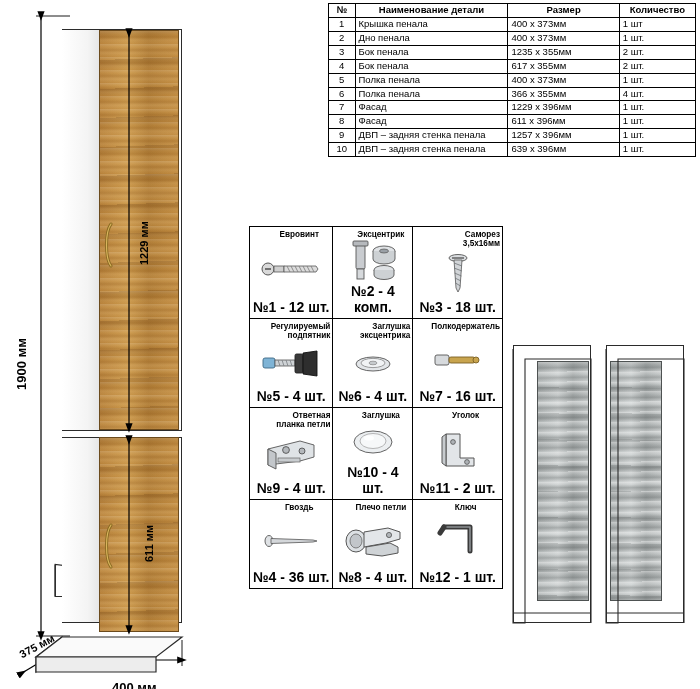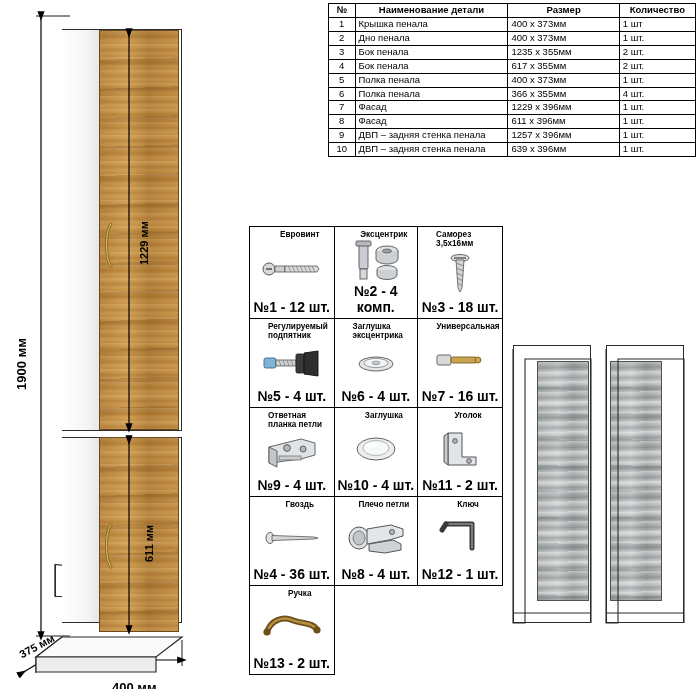--- a/index.html
+++ b/index.html
@@ -169,21 +169,21 @@
     display: flex;
     flex-direction: column;
     align-items: center;
     justify-content: space-between;
     box-sizing: border-box;
     padding: 3px 2px 3px 2px;
   }
   .hw-title {
     font-size: 8.2px;
     font-weight: bold;
-    text-align: left;
+    text-align: right;
     line-height: 1.12;
     padding-left: 16px;
   }
   .hw-art { height: 44px; display:flex; align-items:center; justify-content:center; }
   .hw-qty {
     font-size: 14px;
     font-weight: bold;
     text-align: center;
   }
 
@@ -478,21 +478,21 @@
               <ellipse cx="23" cy="13" rx="17" ry="7" fill="#e3e6e9" stroke="#555" stroke-width="0.9"></ellipse>
               <ellipse cx="23" cy="12" rx="12" ry="4.6" fill="#f1f3f5" stroke="#777" stroke-width="0.7"></ellipse>
               <ellipse cx="23" cy="12" rx="4" ry="1.8" fill="#c6cacd" stroke="#777" stroke-width="0.6"></ellipse>
             </svg>
           </div>
           <div class="hw-qty">№6 - 4 шт.</div>
         </div>
       </td>
       <td>
         <div class="hw-cell">
-          <div class="hw-title">Универсальная</div>
+          <div class="hw-title">Полкодержатель</div>
           <div class="hw-art">
             <svg width="58" height="20" viewBox="0 0 58 20">
               <rect x="6" y="5" width="14" height="10" rx="2" fill="#d7dadd" stroke="#555" stroke-width="0.9"></rect>
               <rect x="20" y="7" width="26" height="6" rx="2" fill="#c8a44e" stroke="#7a6024" stroke-width="0.9"></rect>
               <ellipse cx="47" cy="10" rx="3" ry="3" fill="#c8a44e" stroke="#7a6024" stroke-width="0.9"></ellipse>
             </svg>
           </div>
           <div class="hw-qty">№7 - 16 шт.</div>
         </div>
       </td>
@@ -579,38 +579,20 @@
               <path d="M8,6 L34,6 L34,30" fill="none" stroke="#3a3a3a" stroke-width="5" stroke-linecap="round" stroke-linejoin="round"></path>
               <path d="M8,6 L34,6 L34,30" fill="none" stroke="#8d9194" stroke-width="1.6" stroke-linecap="round" stroke-linejoin="round"></path>
               <path d="M8,6 L4,12" stroke="#3a3a3a" stroke-width="5" stroke-linecap="round"></path>
             </svg>
           </div>
           <div class="hw-qty">№12 - 1 шт.</div>
         </div>
       </td>
     </tr>
 
-    <tr>
-      <td>
-        <div class="hw-cell">
-          <div class="hw-title">Ручка</div>
-          <div class="hw-art">
-            <svg width="62" height="26" viewBox="0 0 62 26">
-              <path d="M6,18 C10,6 22,2 31,6 C40,10 52,8 56,16" fill="none" stroke="#6d4f1c" stroke-width="6" stroke-linecap="round"></path>
-              <path d="M6,18 C10,6 22,2 31,6 C40,10 52,8 56,16" fill="none" stroke="#b79142" stroke-width="2.4" stroke-linecap="round"></path>
-              <circle cx="6" cy="18" r="3.6" fill="#6d4f1c"></circle>
-              <circle cx="56" cy="16" r="3.6" fill="#6d4f1c"></circle>
-            </svg>
-          </div>
-          <div class="hw-qty">№13 - 2 шт.</div>
-        </div>
-      </td>
-      <td class="empty"></td>
-      <td class="empty"></td>
-    </tr>
   </tbody>
     </table>
 
   <div id="assembly-view">
     <div class="asm-cab" id="asm-left"></div>
     <div class="asm-cab" id="asm-right"></div>
     <div class="asm-door" id="asm-door-left"></div>
     <div class="asm-door" id="asm-door-right"></div>
     <svg style="position:absolute;left:0;top:0;" width="192" height="290" viewBox="0 0 192 290">
       <path d="M8,4 L8,278 L20,278 L20,14 L86,14 L86,278 L86,278" fill="none" stroke="#2b2b2b" stroke-width="1.1"></path>

